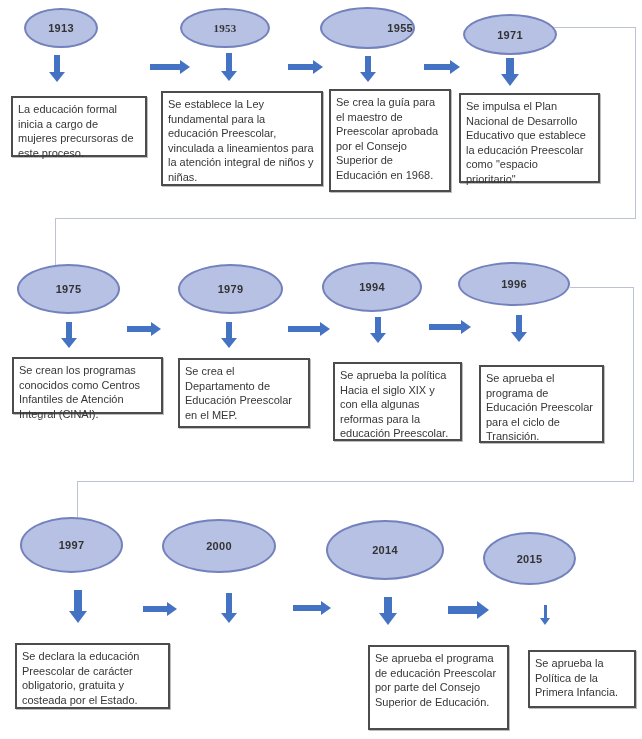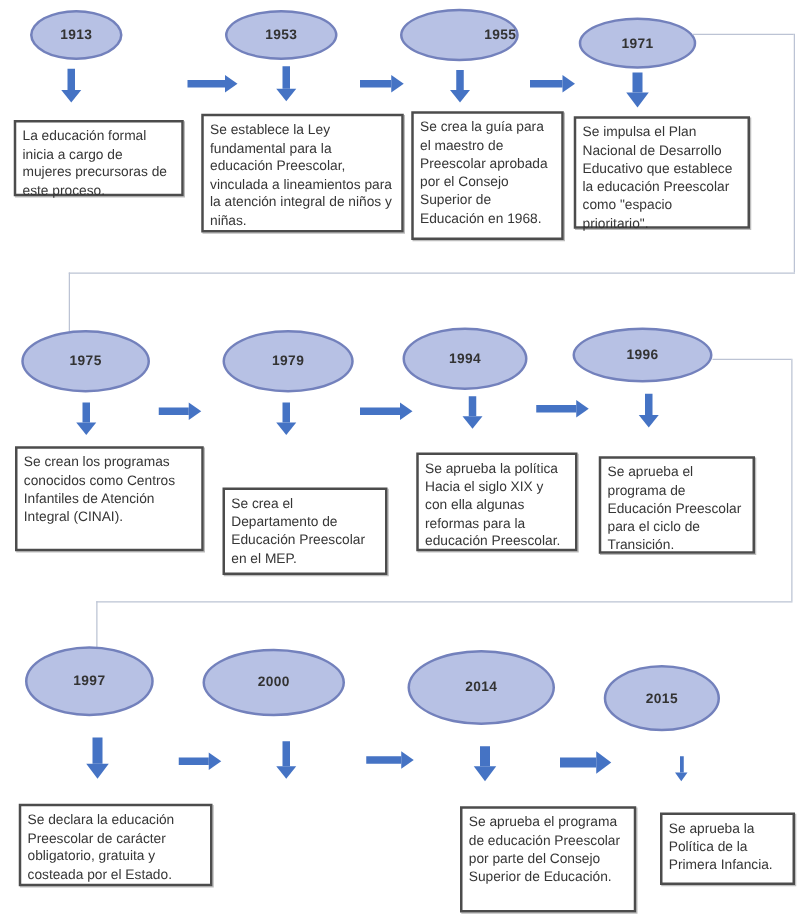--- a/index.html
+++ b/index.html
@@ -42,21 +42,21 @@
   .conn{position:absolute;background:#bcc3d4;}
 </style>
 </head>
 <body>
 
 <div class="stage">
 
   <div class="ellipse" style="left:24px;top:8px;width:74px;height:40px;">
     <span class="year">1913</span>
   </div>
-  <div class="ellipse" style="left:180px;top:8px;width:90px;height:40px;">
+  <div class="ellipse" style="left:180px;top:8px;width:90px;height:40px;font-family:Liberation Serif, serif;">
     <span class="year">1953</span>
   </div>
   <div class="ellipse" style="left:320px;top:7px;width:95px;height:42px;justify-content:flex-end;">
     <span class="year">1955</span>
   </div>
   <div class="ellipse" style="left:463px;top:14px;width:94px;height:41px;">
     <span class="year">1971</span>
   </div>
 
   <div class="arrow-down" style="left:49px;top:55px;height:27px;width:16px;">
@@ -133,22 +133,22 @@
     </div>
   <div class="arrow-right" style="left:429px;top:320px;width:42px;height:14px;">
       <div class="shaft"></div>
       <div class="head"></div>
     </div>
   <div class="arrow-down" style="left:511px;top:315px;height:27px;width:16px;">
       <div class="shaft"></div>
       <div class="head"></div>
     </div>
 
-  <div class="evt-box" style="left:12px;top:357px;width:151px;height:84px;">Se crean los programas conocidos como Centros Infantiles de Atención Integral (CINAI).</div>
-  <div class="evt-box" style="left:178px;top:358px;width:132px;height:70px;margin-top:32px;">Se crea el Departamento de Educación Preescolar en el MEP.</div>
+  <div class="evt-box" style="left:12px;top:357px;width:151px;height:57px;">Se crean los programas conocidos como Centros Infantiles de Atención Integral (CINAI).</div>
+  <div class="evt-box" style="left:178px;top:358px;width:132px;height:70px;">Se crea el Departamento de Educación Preescolar en el MEP.</div>
   <div class="evt-box" style="left:479px;top:365px;width:125px;height:78px;">Se aprueba el programa de Educación Preescolar para el ciclo de Transición.</div>
   <div class="evt-box" style="left:333px;top:362px;width:129px;height:79px;">Se aprueba la política Hacia el siglo XIX y con ella algunas reformas para la educación Preescolar.</div>
 
   <div class="conn" style="left:570px;top:287px;width:63px;height:1px;"></div>
   <div class="conn" style="left:633px;top:287px;width:1px;height:194px;"></div>
   <div class="conn" style="left:77px;top:481px;width:557px;height:1px;"></div>
   <div class="conn" style="left:77px;top:481px;width:1px;height:37px;"></div>
 
   <div class="ellipse" style="left:20px;top:517px;width:103px;height:56px;">
     <span class="year">1997</span>

